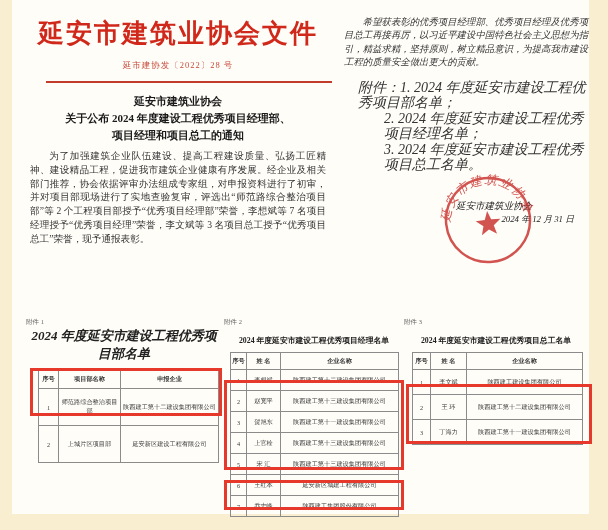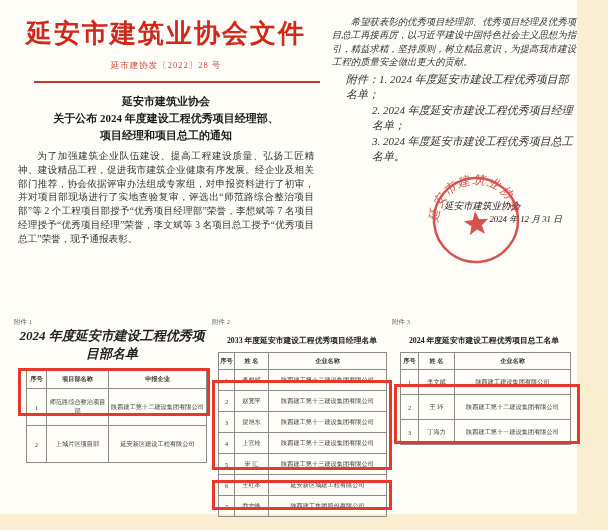--- a/index.html
+++ b/index.html
@@ -1,39 +1,39 @@
 <!DOCTYPE html>
 <html><head>
 <meta charset="utf-8">
 <style>
   html,body{margin:0;padding:0;}
   body{
     width:608px;height:530px;position:relative;overflow:hidden;
     background:#f9efd0;
     font-family:"Liberation Serif", serif;
   }
-  .sheet{position:absolute;left:0;top:0;width:577px;height:514px;background:#fffdf8;}
+  .sheet{position:absolute;left:12px;top:0;width:577px;height:514px;background:#fffdf8;}
 
   
   .page1{position:absolute;left:12px;top:0;width:308px;}
   .org-header{margin:16px 0 0;text-align:center;color:#d0291b;font-size:26px;
     letter-spacing:2px;font-weight:bold;}
   .docnum{margin-top:9px;text-align:center;color:#c84a3a;font-size:8.5px;letter-spacing:1px;}
   .redline{height:2px;background:#c23b2b;margin:9px 0 0 22px;}
   .doctitle{margin-top:10px;text-align:center;font-size:11px;font-weight:bold;
     color:#1b1b1b;line-height:17px;}
   .salute{margin:13px 0 0 6px;font-size:9.6px;color:#333;}
   .bodytext{margin:5px 6px 0;font-size:9.6px;line-height:13.8px;color:#333;
     text-align:justify;text-indent:2em;}
 
   
   .page2{position:absolute;left:332px;top:0;width:244px;height:300px;font-style:italic;}
   .p2{margin:0;font-size:9.4px;line-height:13.4px;color:#333;text-align:justify;text-indent:2em;}
   .p2.first{margin-top:16px;}
-  .attach{margin-top:2px;font-size:11px;color:#333;line-height:15.5px;}
+  .attach{margin-top:10px;font-size:14px;color:#333;line-height:15.5px;}
   .attach .al1{padding-left:14px;}
   .attach .al2{padding-left:40px;}
   .signer{position:absolute;left:70px;top:200px;width:160px;text-align:center;
     font-size:9.5px;color:#222;}
   .signdate{position:absolute;left:70px;top:214px;width:160px;text-align:right;
     font-size:8.8px;color:#222;}
   .seal{position:absolute;left:96px;top:172px;width:96px;height:96px;
     opacity:.82;transform:rotate(-6deg);}
 
   
@@ -134,21 +134,21 @@
           <td>上城片区项目部</td>
           <td>延安新区建设工程有限公司</td>
         </tr>
       </tbody>
     </table>
     <div class="redbox"></div>
   </section>
 
   <section class="att" id="att2">
     <div class="attlabel">附件 2</div>
-    <div class="atttitle">2033 年度延安市建设工程优秀项目经理名单</div>
+    <div class="atttitle">2024 年度延安市建设工程优秀项目经理名单</div>
     <table>
       <colgroup>
           <col class="c1">
           <col class="c2">
           <col class="c3">
         </colgroup>
       <thead>
         <tr>
           <th>序号</th>
           <th>姓 名</th>

